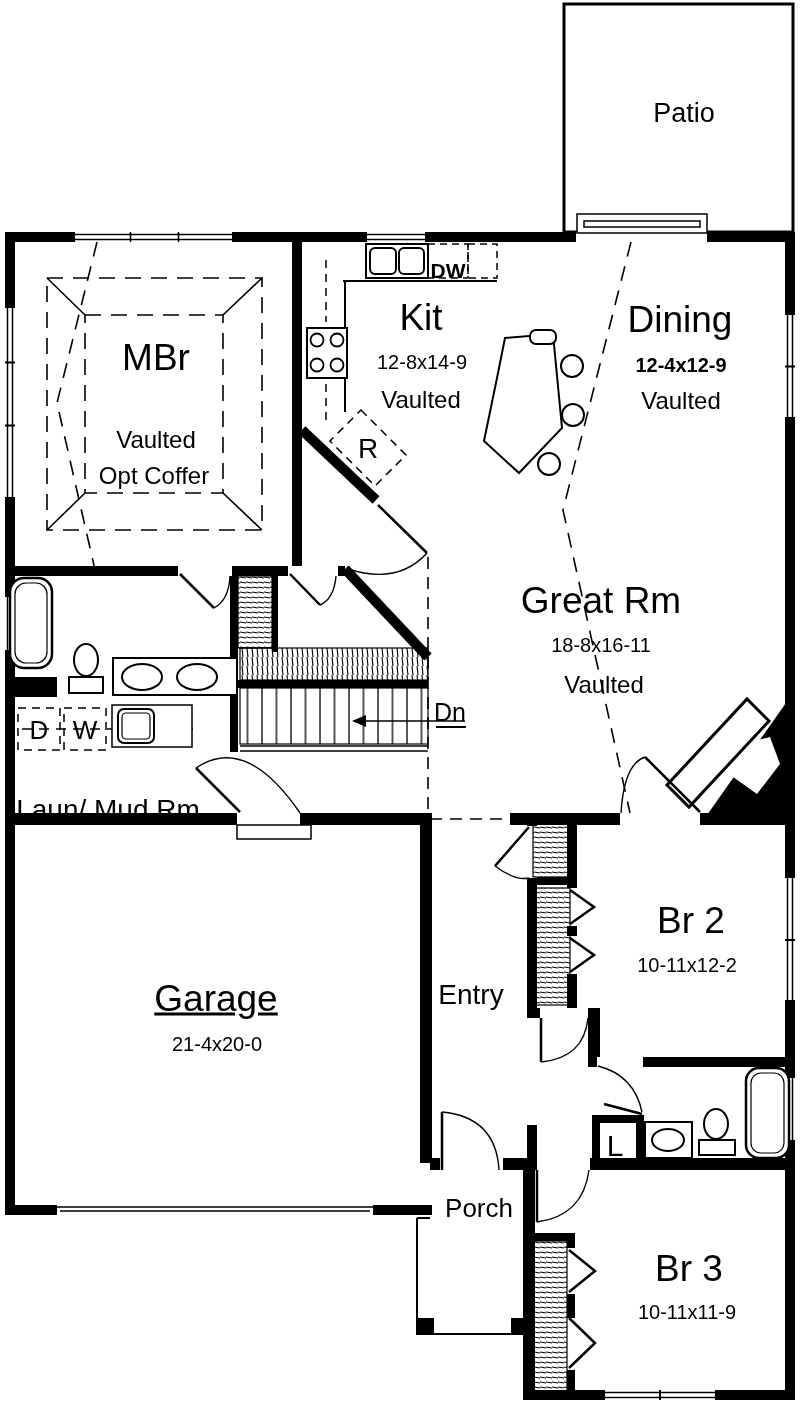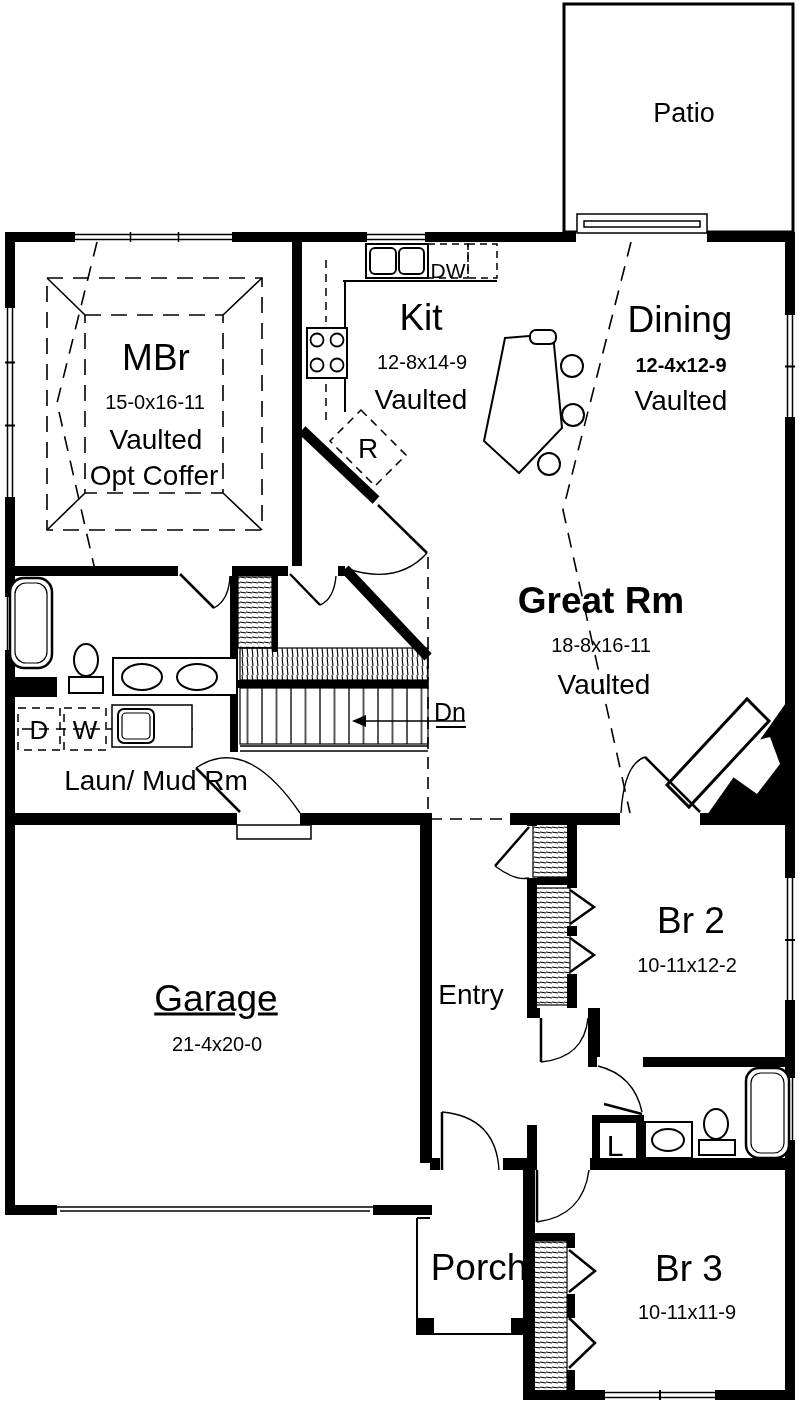--- a/index.html
+++ b/index.html
@@ -3,21 +3,21 @@
 <meta charset="utf-8">
 <style>
   html,body{margin:0;padding:0;background:#fff;}
   #plan{position:relative;width:800px;height:1406px;background:#fff;overflow:hidden;
         font-family:"Liberation Sans", sans-serif;color:#000;}
   #plan svg{position:absolute;left:0;top:0;}
   .lbl{position:absolute;transform:translate(-50%,-50%);white-space:nowrap;
        font-family:"Liberation Sans", sans-serif;color:#000;line-height:1;}
   .room{font-size:37px;}
   .dims{font-size:20px;}
-  .note{font-size:28px;}
+  .note{font-size:24px;}
   .small{font-size:28px;}
 </style>
 </head>
 <body>
 
 <div id="plan">
 
 <svg width="800" height="1406" viewBox="0 0 800 1406">
   <defs>
     <pattern id="hH" width="6" height="5" patternUnits="userSpaceOnUse">
@@ -261,51 +261,50 @@
     <path d="M537,1222 Q583,1216 589,1170" stroke-width="1.4"></path>
 
     <path d="M442,1170 L442,1112" stroke-width="2.5"></path>
     <path d="M442,1112 Q496,1117 499,1170" stroke-width="1.4"></path>
   </g>
 </svg>
 
 <div class="lbl small" style="left:684px;top:113px;font-size:27px;">Patio</div>
 
 <div class="lbl room" style="left:156px;top:357px;">MBr</div>
-<div class="lbl dims" style="left:155px;top:402px;">15-0x16-11</div>
 <div class="lbl note" style="left:156px;top:440px;">Vaulted</div>
 <div class="lbl note" style="left:154px;top:476px;">Opt Coffer</div>
 
 <div class="lbl room" style="left:421px;top:317px;">Kit</div>
 <div class="lbl dims" style="left:422px;top:362px;">12-8x14-9</div>
 <div class="lbl note" style="left:421px;top:400px;">Vaulted</div>
 
 <div class="lbl room" style="left:680px;top:319px;text-align:right;">Dining</div>
 <div class="lbl dims" style="left:681px;top:365px;font-weight:bold;">12-4x12-9</div>
 <div class="lbl note" style="left:681px;top:401px;">Vaulted</div>
 
-<div class="lbl room" style="left:601px;top:600px;font-weight:bold;">Great Rm</div>
+<div class="lbl room" style="left:601px;top:600px;">Great Rm</div>
 <div class="lbl dims" style="left:601px;top:645px;">18-8x16-11</div>
 <div class="lbl note" style="left:604px;top:685px;">Vaulted</div>
 
-<div class="lbl small" style="left:108px;top:781px;margin-left:48px;">Laun/ Mud Rm</div>
+<div class="lbl small" style="left:108px;top:810px;">Laun/ Mud Rm</div>
 
 <div class="lbl room" style="left:216px;top:998px;text-decoration:underline;">Garage</div>
 <div class="lbl dims" style="left:217px;top:1044px;">21-4x20-0</div>
 
 <div class="lbl small" style="left:471px;top:995px;">Entry</div>
 
 <div class="lbl room" style="left:691px;top:920px;">Br 2</div>
 <div class="lbl dims" style="left:687px;top:965px;">10-11x12-2</div>
 
 <div class="lbl room" style="left:689px;top:1268px;text-align:right;">Br 3</div>
 <div class="lbl dims" style="left:687px;top:1312px;">10-11x11-9</div>
 
-<div class="lbl small" style="left:479px;top:1267px;font-size:37px;">Porch</div>
+<div class="lbl small" style="left:479px;top:1208px;font-size:26px;">Porch</div>
 
 <div class="lbl" style="left:450px;top:712px;font-size:25px;text-align:center;">Dn</div>
-<div class="lbl" style="left:448px;top:270px;font-size:21px;">DW</div>
+<div class="lbl" style="left:448px;top:270px;font-size:21px;font-weight:bold;">DW</div>
 <div class="lbl" style="left:368px;top:449px;font-size:28px;">R</div>
 <div class="lbl" style="left:39px;top:730px;font-size:26px;">D</div>
 <div class="lbl" style="left:85px;top:730px;font-size:26px;">W</div>
 <div class="lbl" style="left:615px;top:1146px;font-size:30px;">L</div>
 
 </div>
 
 </body></html>

